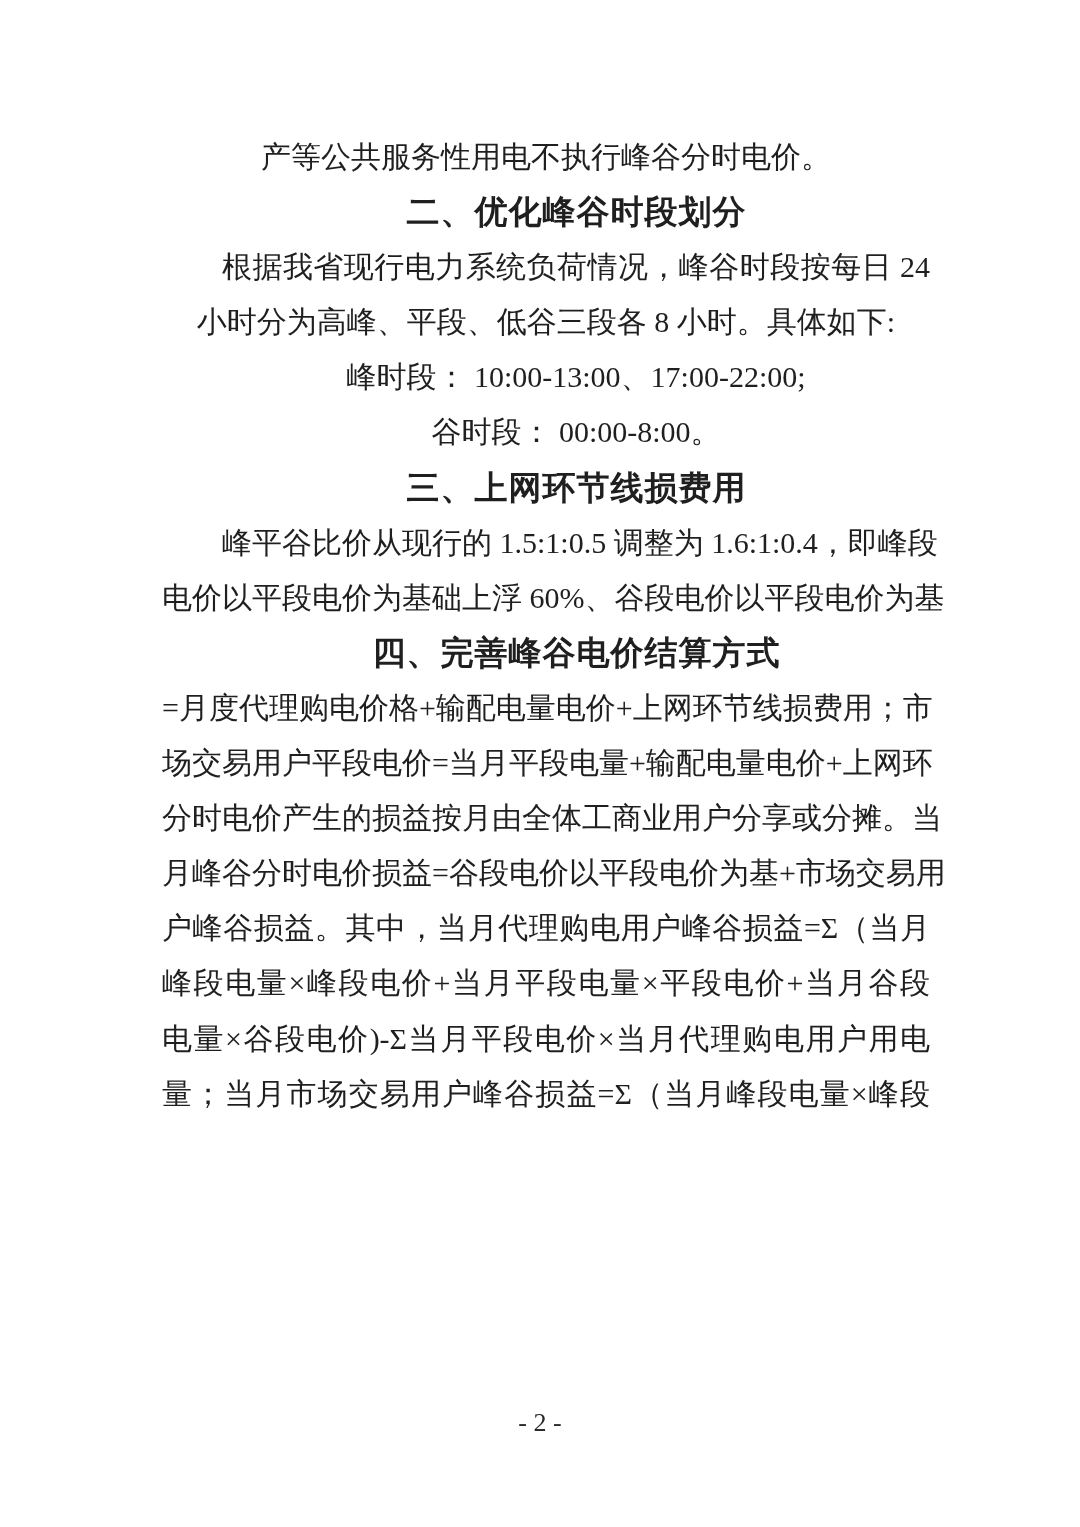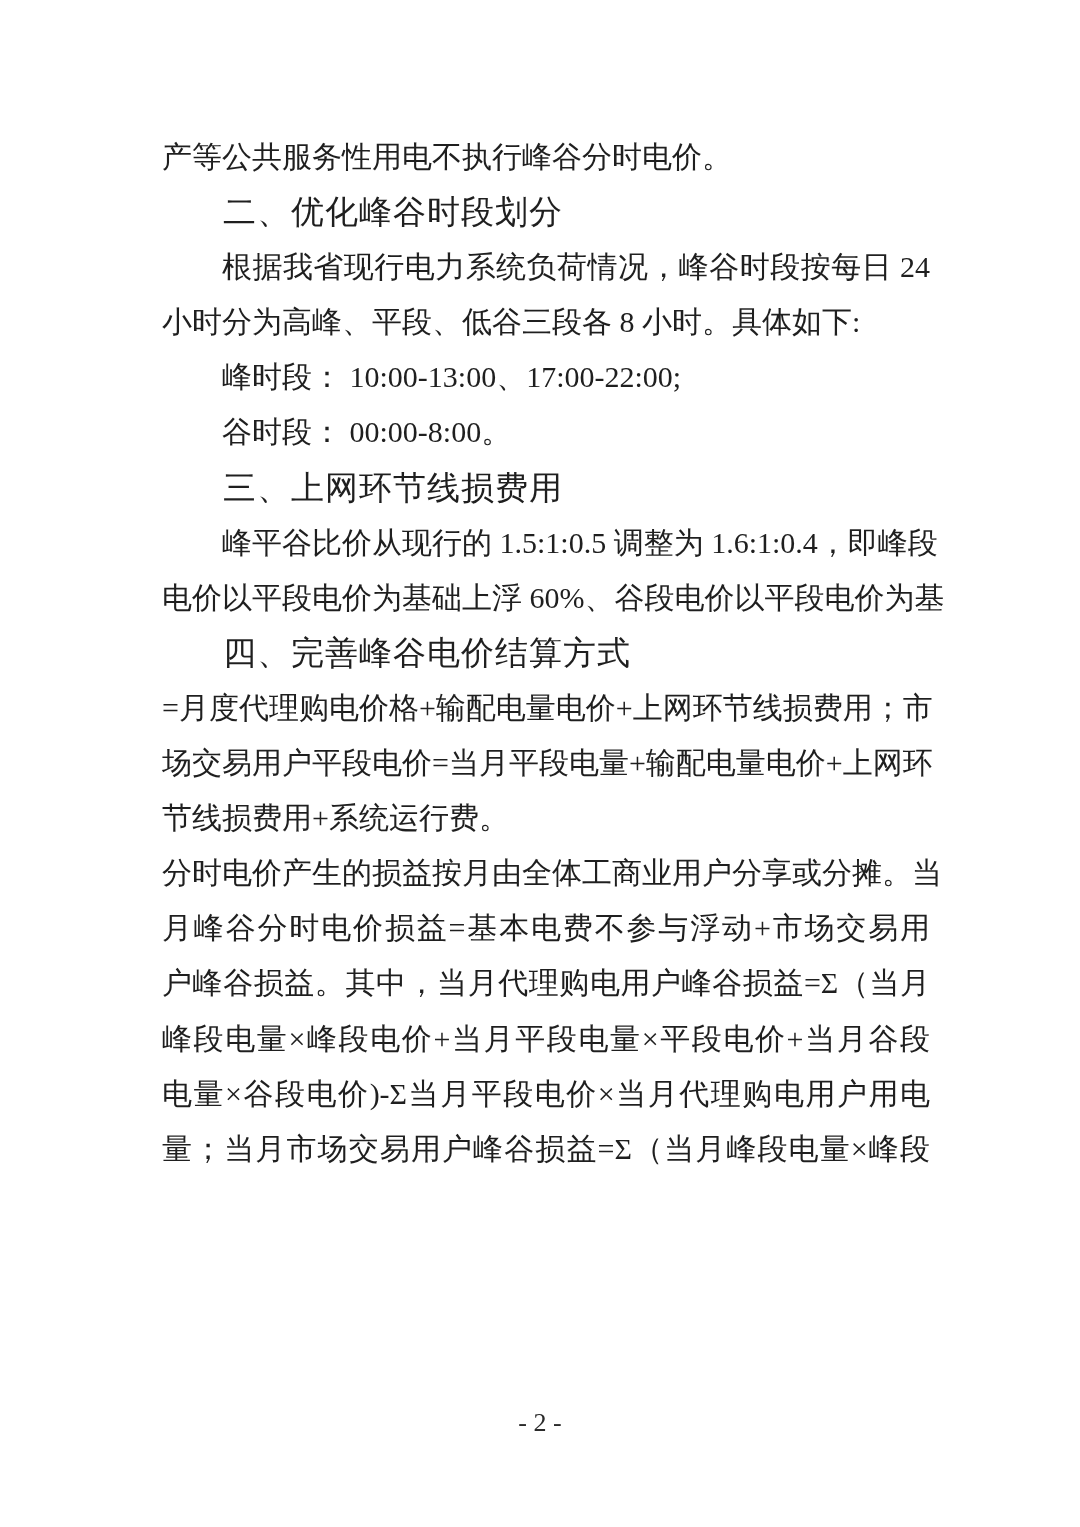--- a/index.html
+++ b/index.html
@@ -23,36 +23,36 @@
     left: 162px;
     top: 129px;
     width: 768px;
   }
 
   .line {
     height: 55.1px;
     line-height: 55.1px;
     font-size: 30px;
     white-space: nowrap;
-    text-align: left;
+    text-align: center;
     font-family: "Liberation Serif", "DejaVu Serif", serif;
   }
 
   .line.indent {
     text-indent: 60px;
   }
 
   .line.fill {
     text-align: justify;
     text-align-last: justify;
   }
 
   .line.heading {
     font-family: "Liberation Sans", "DejaVu Sans", sans-serif;
-    font-weight: 400;
+    font-weight: 700;
     font-size: 33px;
     text-indent: 61px;
     letter-spacing: 1px;
   }
 
   .footer {
     position: absolute;
     left: 0;
     top: 1408px;
     width: 1080px;
@@ -74,23 +74,22 @@
       <div class="line indent fill">根据我省现行电力系统负荷情况，峰谷时段按每日 24</div>
       <div class="line">小时分为高峰、平段、低谷三段各 8 小时。具体如下:</div>
       <div class="line indent">峰时段： 10:00-13:00、17:00-22:00;</div>
       <div class="line indent">谷时段： 00:00-8:00。</div>
       <div class="line heading">三、上网环节线损费用</div>
       <div class="line indent fill">峰平谷比价从现行的 1.5:1:0.5 调整为 1.6:1:0.4，即峰段</div>
       <div class="line fill">电价以平段电价为基础上浮 60%、谷段电价以平段电价为基</div>
       <div class="line heading">四、完善峰谷电价结算方式</div>
       <div class="line fill">=月度代理购电价格+输配电量电价+上网环节线损费用；市</div>
       <div class="line fill">场交易用户平段电价=当月平段电量+输配电量电价+上网环</div>
-      <div class="line">节线损费用+系统运行费。</div>
       <div class="line fill">分时电价产生的损益按月由全体工商业用户分享或分摊。当</div>
-      <div class="line fill">月峰谷分时电价损益=基本电费不参与浮动+市场交易用</div>
+      <div class="line fill">月峰谷分时电价损益=谷段电价以平段电价为基+市场交易用</div>
       <div class="line fill">户峰谷损益。其中，当月代理购电用户峰谷损益=Σ（当月</div>
       <div class="line fill">峰段电量×峰段电价+当月平段电量×平段电价+当月谷段</div>
       <div class="line fill">电量×谷段电价)-Σ当月平段电价×当月代理购电用户用电</div>
       <div class="line fill">量；当月市场交易用户峰谷损益=Σ（当月峰段电量×峰段</div>
     </main>
 
   <div class="footer">- 2 -</div>
 
 </div>
 

